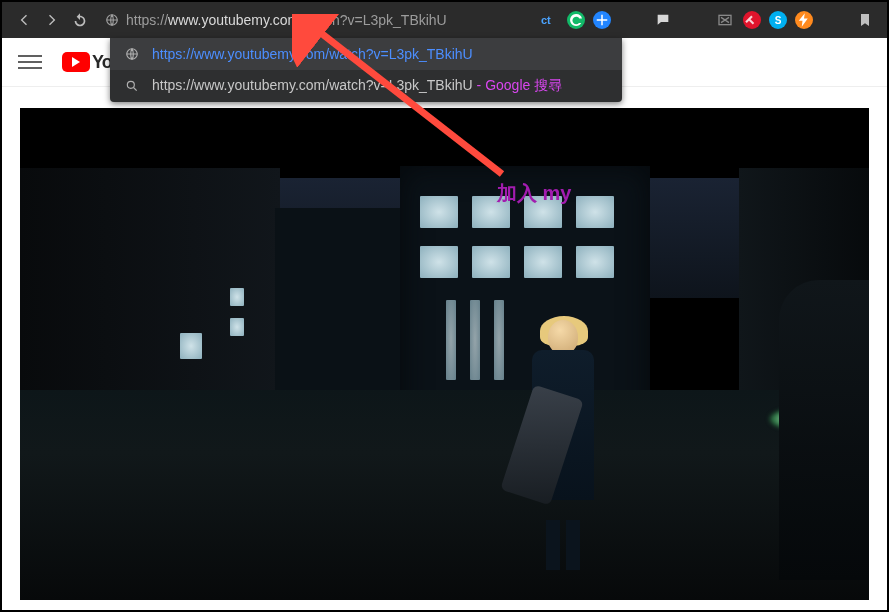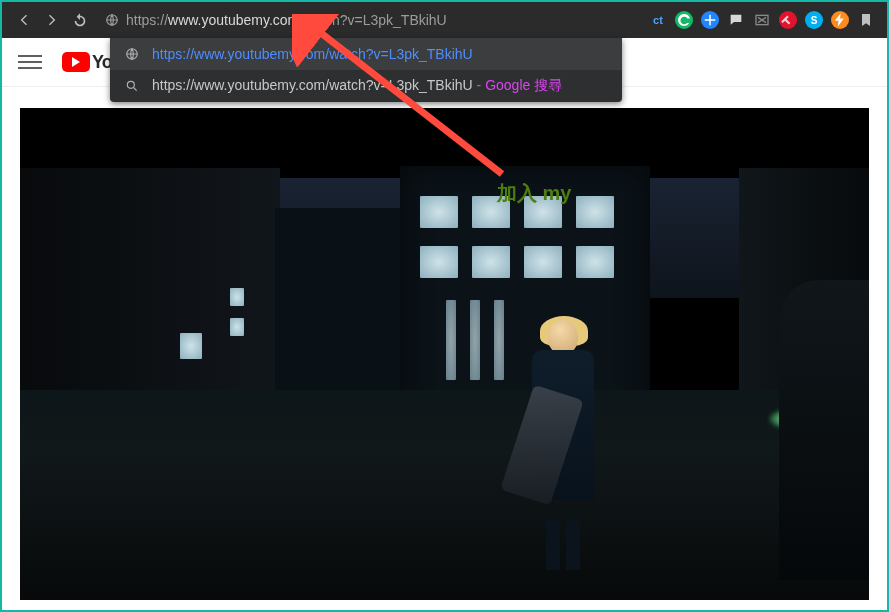--- a/index.html
+++ b/index.html
@@ -1,29 +1,29 @@
 <!DOCTYPE html>
 <html><head>
 <meta charset="utf-8">
 <style>
   html,body{margin:0;padding:0;background:#fff;font-family:Arial,Helvetica,sans-serif;}
-  .frame{width:889px;height:612px;position:relative;border:2px solid #14b8a6;box-sizing:border-box;overflow:hidden;}
+  .frame{width:889px;height:612px;position:relative;border:2px solid #000000;box-sizing:border-box;overflow:hidden;}
 
   
   .browser-bar{height:36px;background:#2b2b2b;display:flex;align-items:center;padding:0 8px;}
   .nav-btn{width:28px;height:28px;display:flex;align-items:center;justify-content:center;color:#bcbcbc;border-radius:50%;user-select:none;}
   .nav-btn svg{width:16px;height:16px;fill:#bcbcbc;}
   .addr-wrap{flex:1;display:flex;align-items:center;height:28px;margin:0 4px;position:relative;}
   .addr-globe{width:28px;display:flex;align-items:center;justify-content:center;color:#a0a0a0;}
   .addr-globe svg{width:14px;height:14px;fill:#a0a0a0;}
   .addr-input{flex:1;background:transparent;border:none;outline:none;color:#9c9c9c;font-size:14px;}
   .addr-input .hl{color:#d9d9d9;}
   .ext-icons{display:flex;align-items:center;gap:8px;padding-right:4px;}
   .ext{width:18px;height:18px;border-radius:50%;display:flex;align-items:center;justify-content:center;font-size:10px;font-weight:bold;color:#fff;}
-  .ext-box{width:18px;height:18px;display:flex;align-items:center;justify-content:center;}
+  .ext-box{width:18px;height:18px;display:flex;align-items:center;justify-content:flex-start;margin-left:36px;}
   .ext-box svg{width:16px;height:16px;}
 
   
   .omni-drop{position:absolute;left:108px;top:36px;width:512px;background:#2e2f30;border-radius:0 0 4px 4px;box-shadow:0 2px 6px rgba(0,0,0,0.5);z-index:50;}
   .omni-row{display:flex;align-items:center;height:32px;padding:0 12px;color:#c8c8c8;font-size:14px;}
   .omni-row.sel{background:#3c3d3f;}
   .omni-ico{width:20px;display:flex;justify-content:center;margin-right:10px;}
   .omni-ico svg{width:14px;height:14px;fill:#b0b0b0;}
   .omni-url{color:#4c8eff;}
   .omni-dim{color:#d946ef;}
@@ -64,21 +64,21 @@
   .wleg{position:absolute;bottom:0;width:14px;height:50px;background:#0b141d;}
   .wleg.l{left:36px;} .wleg.r{left:56px;}
 
   
   .man{position:absolute;right:-30px;bottom:20px;width:120px;height:300px;background:linear-gradient(#10161a,#05080a);border-radius:40px 0 0 0;}
 
   
   .glare{position:absolute;right:44px;top:300px;width:56px;height:22px;background:radial-gradient(#eafff0,#2e7a45 60%,transparent 75%);border-radius:50%;filter:blur(2px);}
 
   
-  .anno-text{position:absolute;left:495px;top:178px;color:#4d7c0f;font-size:20px;font-weight:600;z-index:80;}
+  .anno-text{position:absolute;left:495px;top:178px;color:#a21caf;font-size:20px;font-weight:600;z-index:80;}
   .anno-text b{font-weight:700;}
   .arrow{position:absolute;left:290px;top:12px;width:240px;height:180px;z-index:80;pointer-events:none;}
 </style>
 </head>
 <body>
 
 <div class="frame">
 
   <div class="browser-bar">
     <div class="nav-btn">

